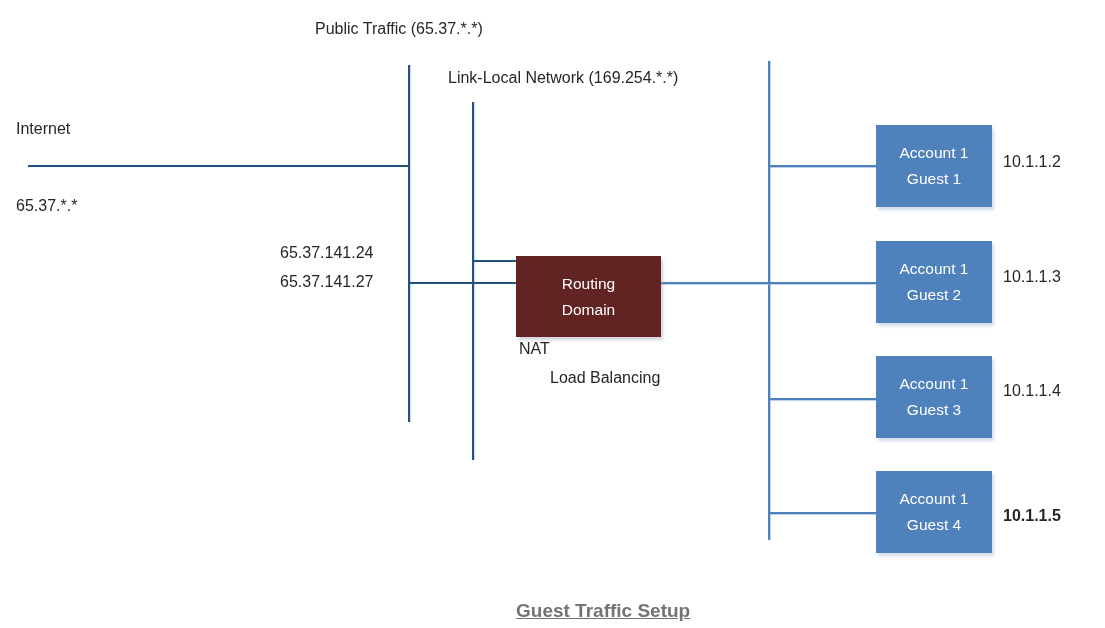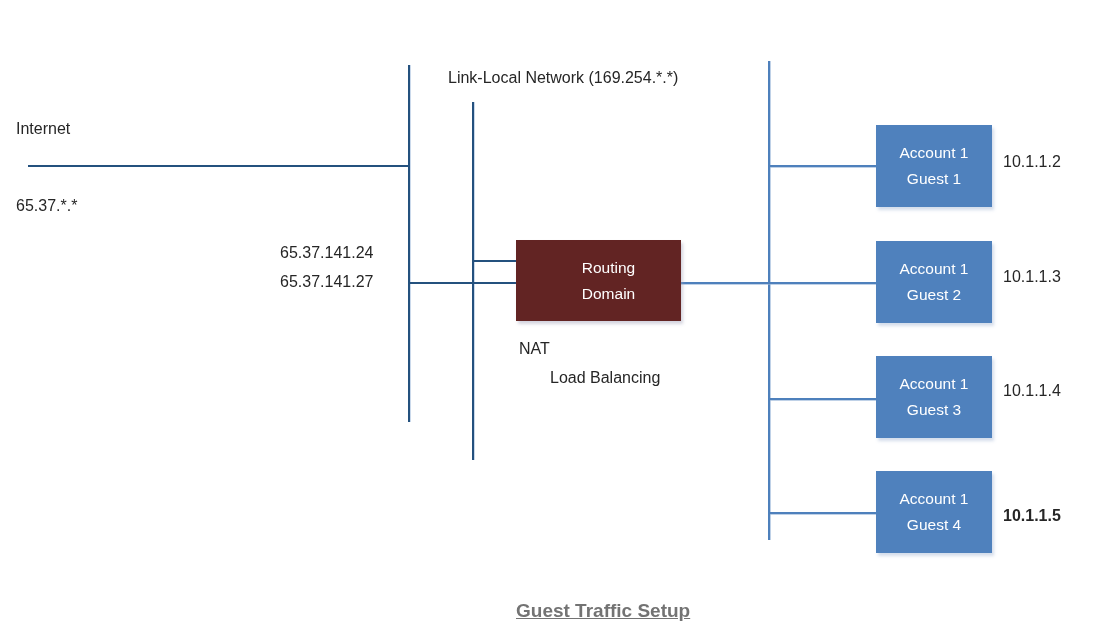--- a/index.html
+++ b/index.html
@@ -21,20 +21,21 @@
   .caption{
     position:absolute;font-size:19px;font-weight:bold;color:#737373;white-space:nowrap;text-decoration:underline;
   }
   .two-line{line-height:29px;}
 </style>
 </head>
 <body>
 
 <div id="canvas">
 
+  <div class="lbl" style="left:315px;top:19px;">Public Traffic (65.37.*.*)</div>
   <div class="lbl" style="left:448px;top:68px;">Link-Local Network (169.254.*.*)</div>
 
   <div class="lbl" style="left:16px;top:119px;">Internet</div>
   <div class="lbl" style="left:16px;top:196px;">65.37.*.*</div>
   <div class="lbl" style="left:280px;top:243px;">65.37.141.24</div>
   <div class="lbl" style="left:280px;top:272px;">65.37.141.27</div>
 
 
   <div class="lbl" style="left:519px;top:339px;">NAT</div>
   <div class="lbl" style="left:550px;top:368px;">Load Balancing</div>
@@ -44,21 +45,21 @@
   <div class="line vline-dark" style="left:472px;top:102px;width:2px;height:358px;"></div>
   <div class="line line-dark" style="left:474px;top:260px;width:42px;height:2px;"></div>
   <div class="line line-dark" style="left:409px;top:282px;width:107px;height:2px;"></div>
 
   <div class="line line-blue" style="left:768px;top:61px;width:2px;height:479px;box-shadow:1px 0 0 rgba(149,179,215,.6);"></div>
   <div class="line line-blue" style="left:770px;top:165px;width:106px;height:2px;"></div>
   <div class="line line-blue" style="left:661px;top:282px;width:215px;height:2px;"></div>
   <div class="line line-blue" style="left:770px;top:398px;width:106px;height:2px;"></div>
   <div class="line line-blue" style="left:770px;top:512px;width:106px;height:2px;"></div>
 
-  <div class="node routing" style="left:516px;top:240px;width:145px;height:81px;padding-left:20px;">
+  <div class="node routing" style="left:516px;top:256px;width:145px;height:81px;">
     <div>Routing</div>
     <div>Domain</div>
   </div>
 
   <div class="node guest" style="left:876px;top:125px;width:116px;height:82px;">
     <div>Account 1</div>
     <div>Guest 1</div>
   </div>
   <div class="node guest" style="left:876px;top:241px;width:116px;height:82px;">
     <div>Account 1</div>

